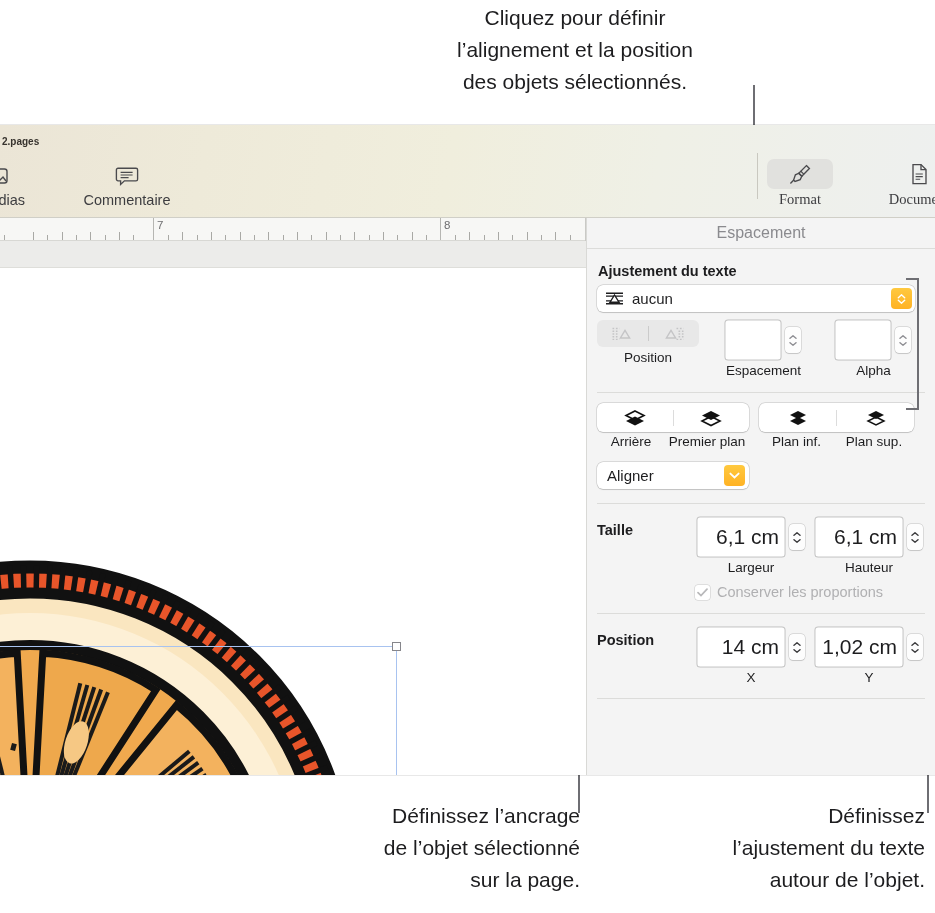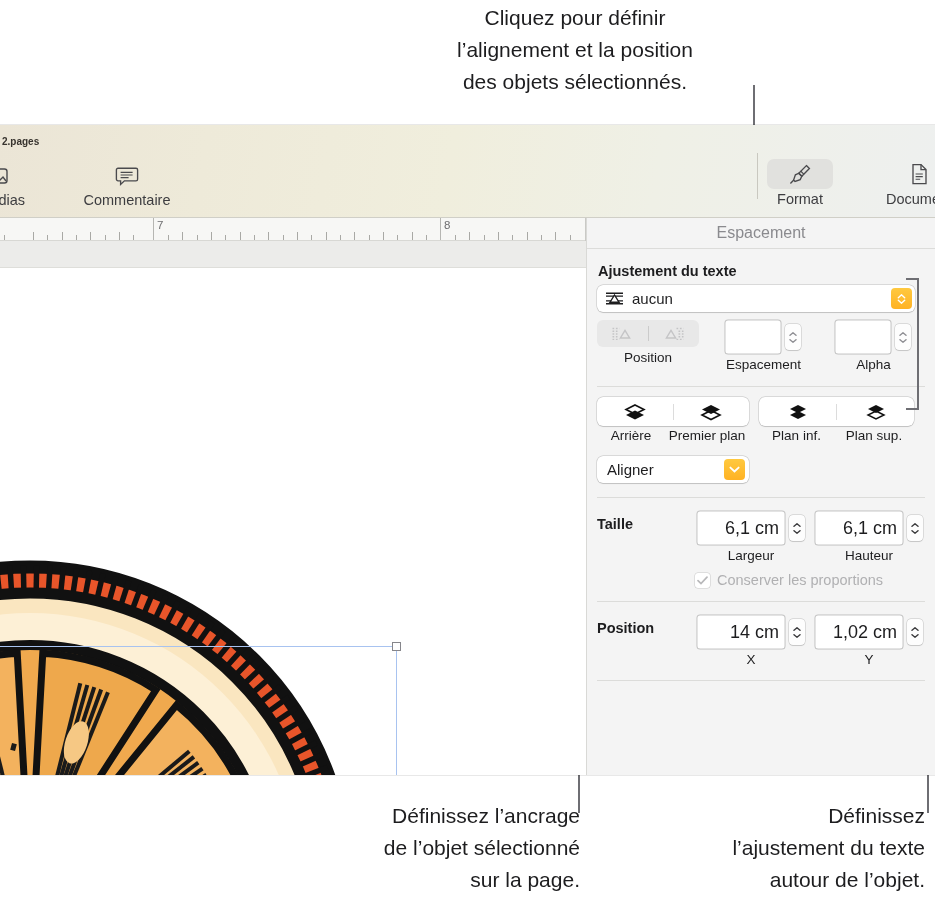--- a/index.html
+++ b/index.html
@@ -88,21 +88,21 @@
     display: flex; flex-direction: column; align-items: center;
     width: 72px; cursor: default;
   }
   #rtool-format   { left: 764px; }
   #rtool-document { left: 847px; margin-left: 36px; }
   .rtool .pill {
     width: 66px; height: 30px; border-radius: 7px;
     display: flex; align-items: center; justify-content: center;
   }
   .rtool.sel .pill { background: #e1e1de; }
-  .rtool .lbl { font-size: 14.5px; color: #3d3d40; margin-top: 2px; }
+  .rtool .lbl { font-size: 14.5px; color: #3d3d40; margin-top: 2px; font-family: Liberation Serif, serif; }
 
   #toolbar-sep {
     position: absolute; left: 757px; top: 28px;
     width: 1px; height: 46px; background: #c9c8c0;
   }
 
   
   #ruler {
     position: absolute; left: 0; top: 93px;
     width: 586px; height: 23px;
@@ -200,27 +200,27 @@
     display: flex; align-items: center;
     opacity: 0.95;
   }
   .seg-half { flex: 1; display: flex; align-items: center; justify-content: center; }
   .seg-div { width: 1px; height: 15px; background: #c9c9c9; }
 
   .field-col { display: flex; flex-direction: column; align-items: center; }
   .field-row { display: flex; align-items: center; }
 
   .num-field {
-    height: 34px;
+    height: 40px;
     background: #fff;
     border-radius: 3px;
     box-shadow: 0 0 0 0.5px rgba(0,0,0,0.22) inset, 0 0 0 0.5px rgba(0,0,0,0.22);
     display: flex; align-items: center; justify-content: flex-end;
     padding-right: 6px;
-    font-size: 18px; color: #1d1d1f;
+    font-size: 21px; color: #1d1d1f;
   }
 
   .stepper-gray {
     width: 16px; height: 26px;
     margin-left: 4px;
     border-radius: 4px;
     background: #fdfdfd;
     box-shadow: 0 0 0 0.5px rgba(0,0,0,0.2), 0 0.5px 1px rgba(0,0,0,0.1);
     display: flex; flex-direction: column; align-items: center; justify-content: center;
     gap: 3px;

